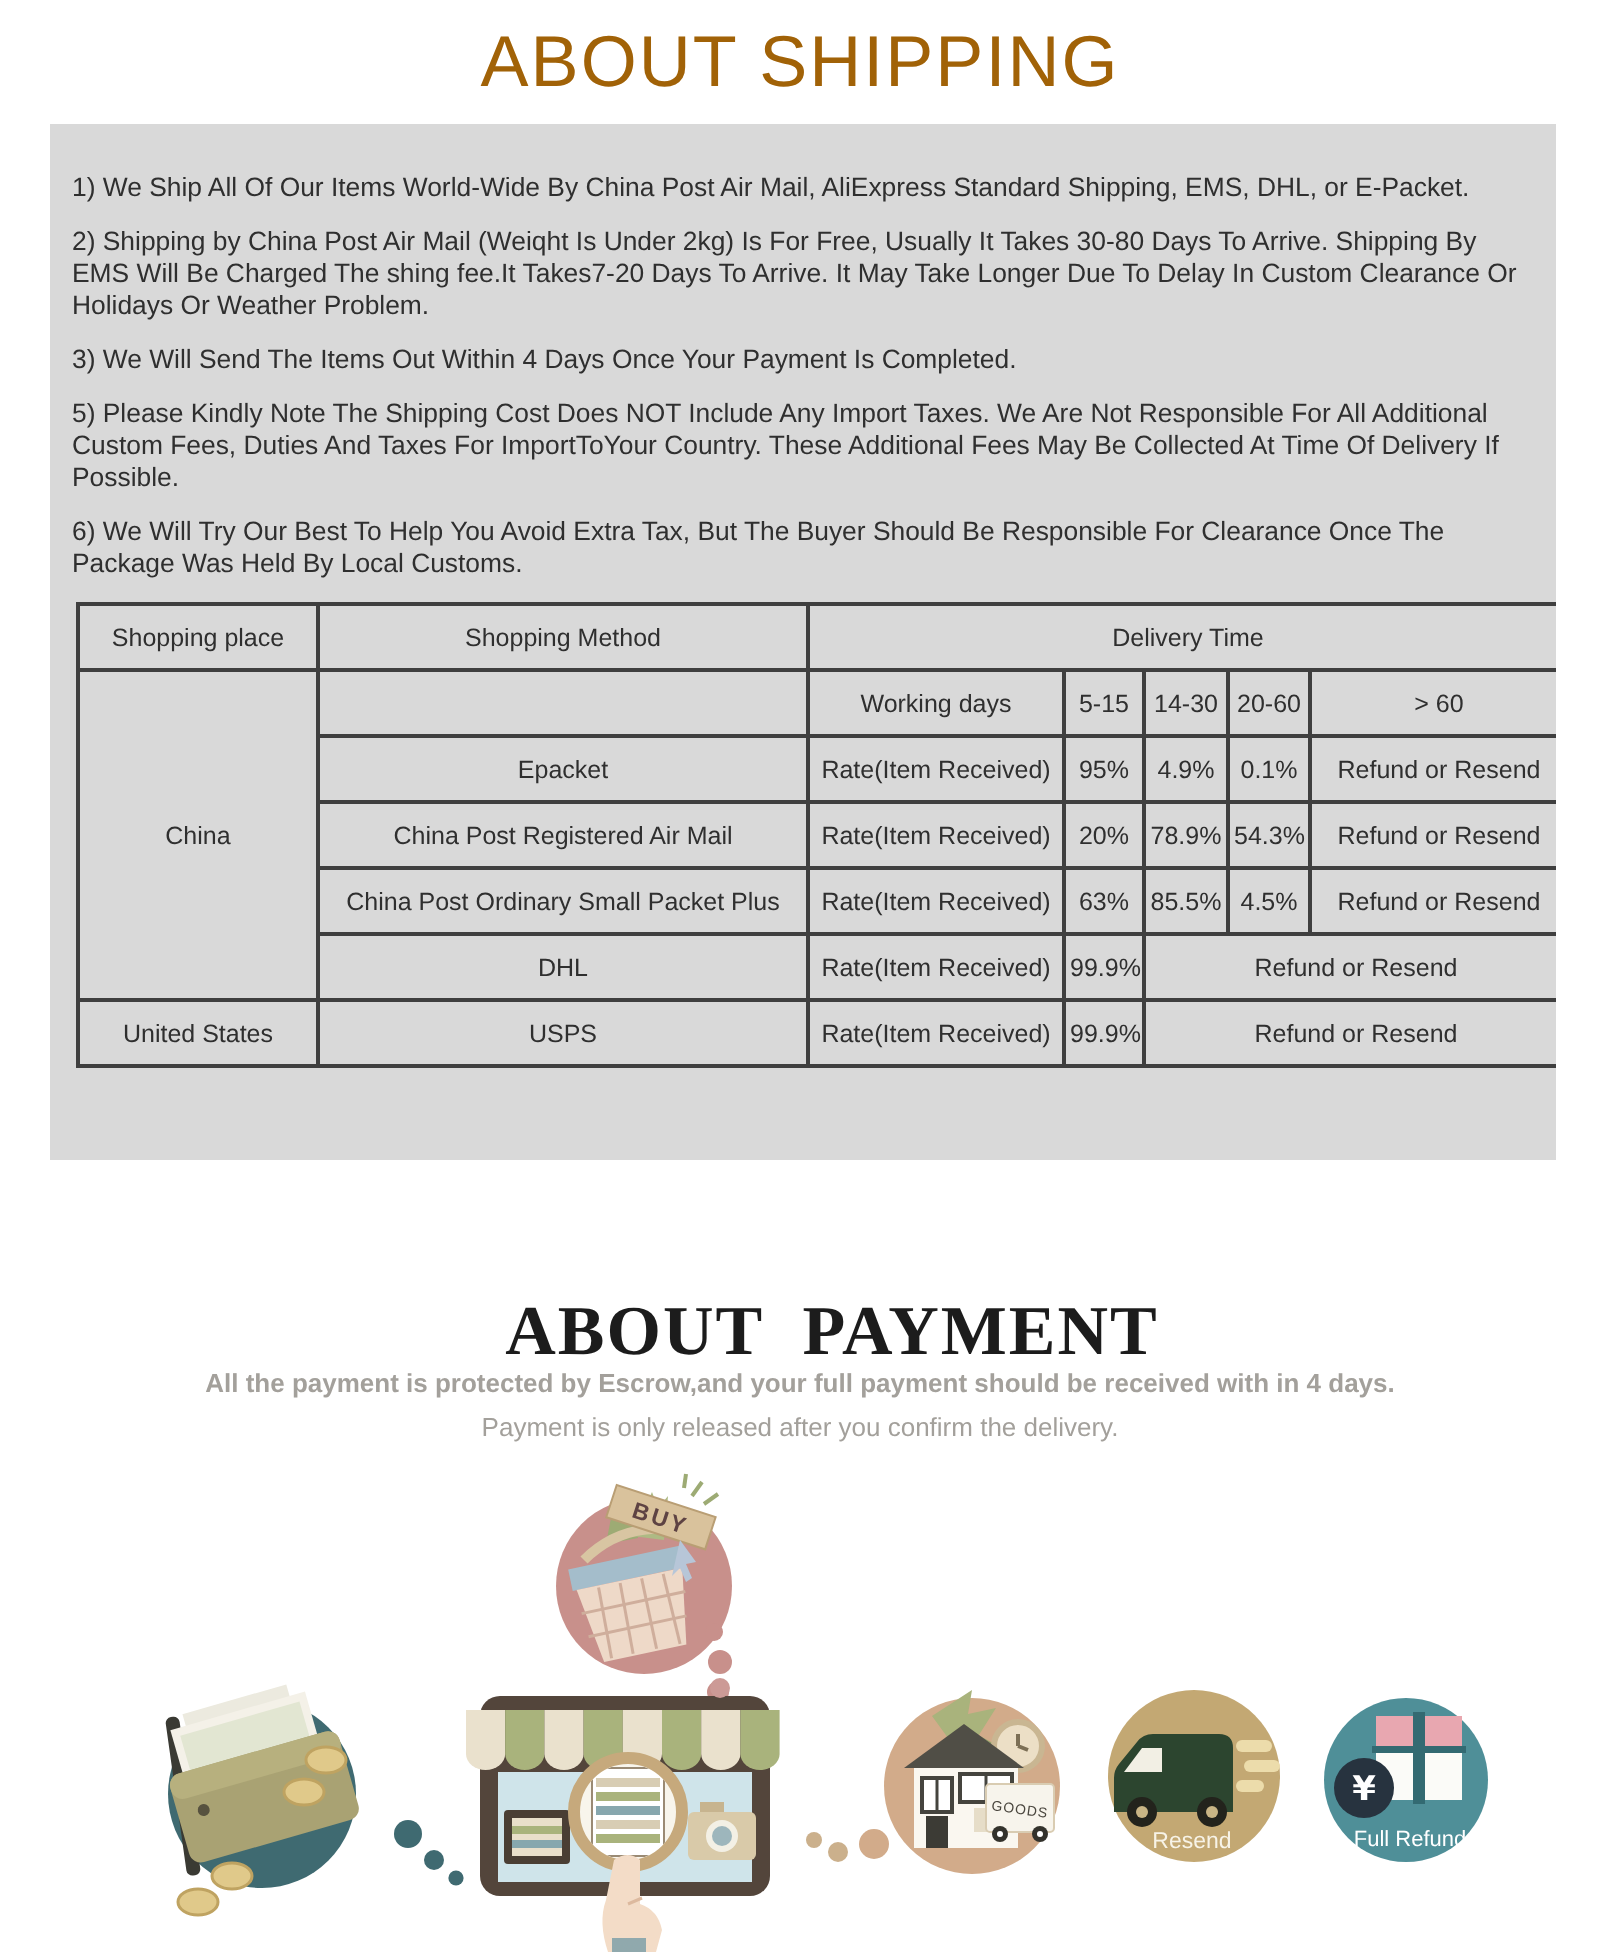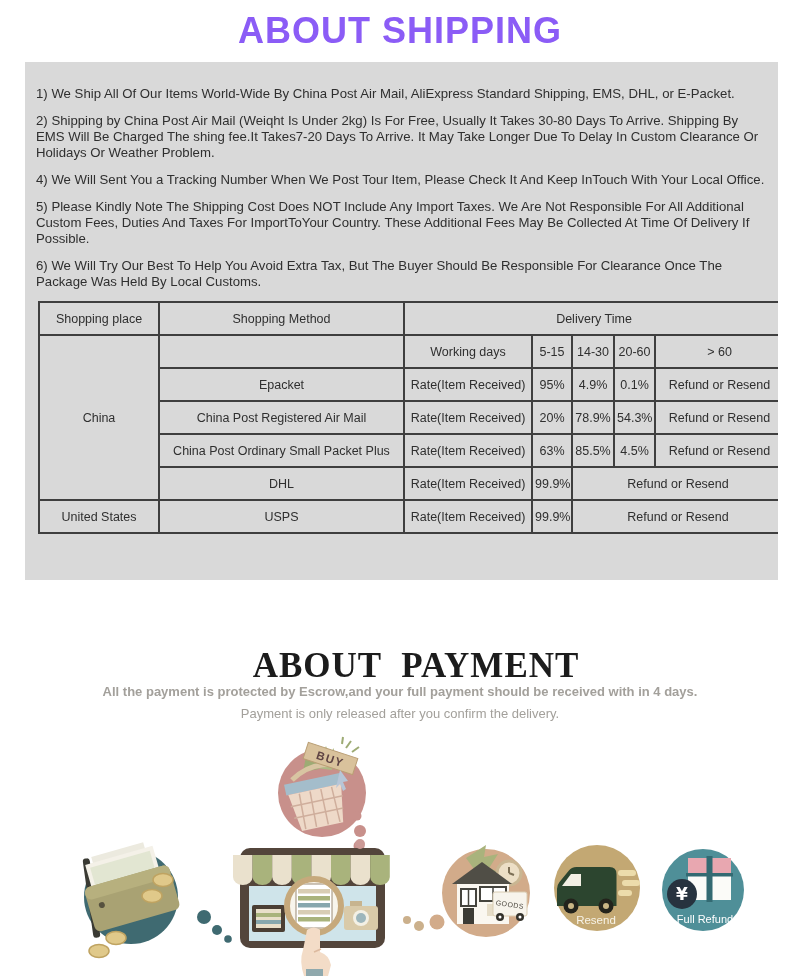--- a/index.html
+++ b/index.html
@@ -1,19 +1,19 @@
 <!DOCTYPE html>
 <html style="--box-bg: #d9d9d9; --table-border: #3f3f3f; --body-text: #2f2f2f; --muted: #a3a09b; --rose: #c8908b; --teal-dark: #3f6a71; --tan: #d2ab8a; --khaki: #c3a873; --teal: #4f8f98; --dot-tan: #cbb08c;"><head>
 <meta charset="utf-8">
 <style>
   html,body{margin:0;padding:0;background:#fff;}
   .page{position:relative;width:800px;height:976px;background:#fff;overflow:hidden;
         font-family:"Liberation Sans","DejaVu Sans",sans-serif;color:var(--body-text);}
   .main-title{position:absolute;top:10px;left:0;width:800px;text-align:center;
-        font-size:36px;font-weight:700;letter-spacing:1px;color:#8b5cf6;margin:0;}
+        font-size:36px;font-weight:400;letter-spacing:1px;color:#a16207;margin:0;}
   .shipping-box{position:absolute;left:25px;top:62px;width:753px;height:518px;
         background:var(--box-bg);box-sizing:border-box;padding:24px 10px 0 11px;overflow:hidden;}
   .shipping-box p{margin:0 0 11px 0;font-size:13.2px;line-height:16px;color:var(--body-text);}
   table.ship{border-collapse:collapse;margin:6px 0 0 2px;table-layout:fixed;width:745px;
         background:var(--box-bg);}
   table.ship td{border:2px solid var(--table-border);height:31px;text-align:center;
         font-size:12.5px;color:var(--body-text);padding:0 2px;overflow:hidden;white-space:nowrap;}
   .pay-title{position:absolute;top:630px;left:0;width:800px;text-align:center;margin:16px;
         font-family:"Liberation Serif","DejaVu Serif",serif;font-size:35px;font-weight:bold;
         letter-spacing:1px;word-spacing:10px;color:#1c1c1c;}
@@ -26,21 +26,21 @@
 </head>
 <body>
 
 <div class="page">
 
   <h1 class="main-title">ABOUT SHIPPING</h1>
 
   <div class="shipping-box">
     <p>1) We Ship All Of Our Items World-Wide By China Post Air Mail, AliExpress Standard Shipping, EMS, DHL, or E-Packet.</p>
     <p>2) Shipping by China Post Air Mail (Weiqht Is Under 2kg) Is For Free, Usually It Takes 30-80 Days To Arrive. Shipping By EMS Will Be Charged The shing fee.It Takes7-20 Days To Arrive. It May Take Longer Due To Delay In Custom Clearance Or Holidays Or Weather Problem.</p>
-    <p>4) We Will Sent You a Tracking Number When We Post Tour Item, Please Check It And Keep InTouch With Your Local Office.</p>
+    <p>3) We Will Send The Items Out Within 4 Days Once Your Payment Is Completed.</p>
     <p>5) Please Kindly Note The Shipping Cost Does NOT Include Any Import Taxes. We Are Not Responsible For All Additional Custom Fees, Duties And Taxes For ImportToYour Country. These Additional Fees May Be Collected At Time Of Delivery If Possible.</p>
     <p>6) We Will Try Our Best To Help You Avoid Extra Tax, But The Buyer Should Be Responsible For Clearance Once The Package Was Held By Local Customs.</p>
 
     <table class="ship">
       <colgroup>
         <col style="width:120px">
           <col style="width:245px">
           <col style="width:128px">
         <col style="width:40px">
           <col style="width:42px">

